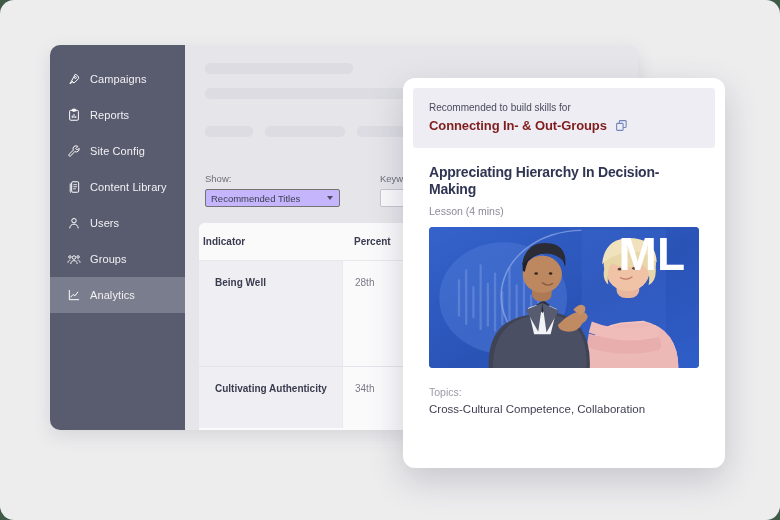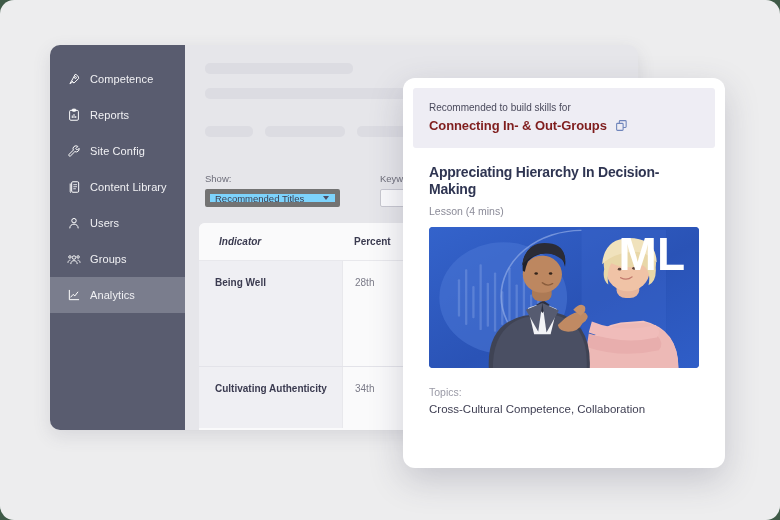--- a/index.html
+++ b/index.html
@@ -86,22 +86,22 @@
     gap: 40px;
   }
   .filter-group { display: flex; flex-direction: column; }
   .filter-label {
     font-size: 9.5px;
     color: #6d6d79;
     margin-bottom: 5px;
   }
   .select-box {
     width: 135px; height: 18px;
-    background: #7dd3fc;
-    border: 5px solid #737373;
+    background: #c4b5fd;
+    border: 1px solid #737373;
     border-radius: 2px;
     display: flex; align-items: center;
     padding: 0 5px;
     font-size: 9.5px;
     color: #3d3d4d;
     position: relative;
   }
   .caret {
     position: absolute; right: 6px;
     width: 0; height: 0;
@@ -130,21 +130,21 @@
     height: 38px;
     align-items: center;
     background: #fafafb;
     border-bottom: 1px solid #e8e8ec;
   }
   .th {
     font-size: 10px;
     font-weight: bold;
     color: #3b3b50;
   }
-  .col-ind { flex: 0 0 143px; padding-left: 20px; font-style: italic; }
+  .col-ind { flex: 0 0 143px; padding-left: 4px; }
   .col-pct { flex: 1; padding-left: 12px; }
   .trow { display: flex; background: #efeff3; }
   .trow.tall { height: 105px; }
   .trow.short { height: 62px; }
   .trow + .trow { border-top: 1px solid #e3e3e9; }
   .td {
     font-size: 10px;
     padding-top: 16px;
   }
   .td-ind {
@@ -245,21 +245,21 @@
 
 
       <div class="nav-item">
         <span class="nav-ico">
           <svg viewBox="0 0 24 24" fill="none" stroke="#fff" stroke-width="1.7" stroke-linejoin="round">
             <path d="M14 4c4 1 6 4 6 7l-8 8-4-4 6-11z"></path>
             <circle cx="14.5" cy="9.5" r="1.6"></circle>
             <path d="M8 15l-3 5 5-3"></path>
           </svg>
         </span>
-        <span class="nav-label">Competence</span>
+        <span class="nav-label">Campaigns</span>
       </div>
 
       <div class="nav-item">
         <span class="nav-ico">
           <svg viewBox="0 0 24 24" fill="none" stroke="#fff" stroke-width="1.7" stroke-linejoin="round">
             <rect x="4.5" y="4" width="15" height="17" rx="2"></rect>
             <rect x="9" y="2" width="6" height="3.4" rx="1" fill="#fff"></rect>
             <path d="M9 16.5v-3M12 16.5v-5.5M15 16.5v-2" stroke-linecap="round"></path>
           </svg>
         </span>

